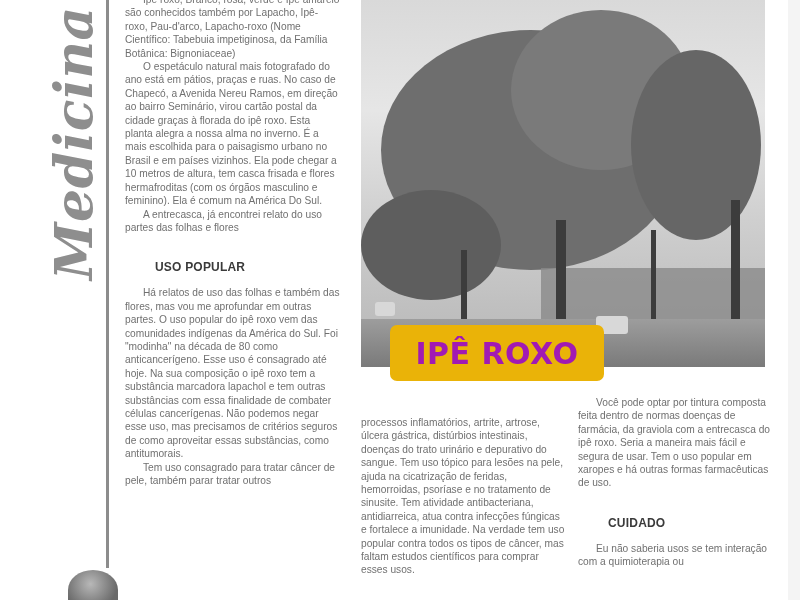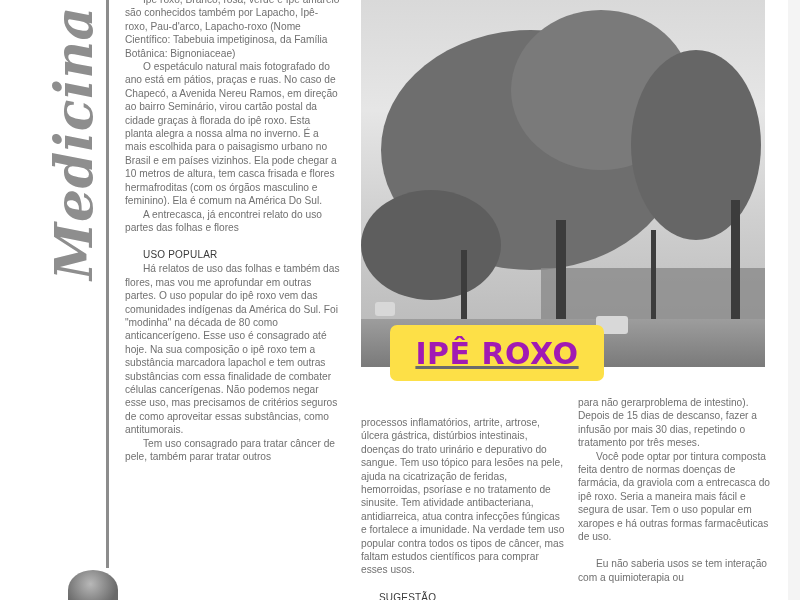--- a/index.html
+++ b/index.html
@@ -19,44 +19,44 @@
       font-style: italic; font-weight: bold;
       font-size: 52px; color: #8e8e8e; white-space: nowrap;
       letter-spacing: 0.5px; line-height: 1;
     }
     .vline { position: absolute; left: 106px; top: 0; width: 3px; height: 568px; background: #8c8c8c; }
 
     .col { position: absolute; font-size: 10.2px; line-height: 13.4px; color: #707070; }
     .col p { margin: 0; }
     .col p.indent { text-indent: 18px; }
     .col h3 {
-      margin: 0; font-size: 10px; line-height: 14px; color: #3a3a3a;
-      font-weight: normal; text-indent: 18px; letter-spacing: 0.2px;
+      margin: 12px; font-size: 12px; line-height: 14px; color: #3a3a3a;
+      font-weight: bold; text-indent: 18px; letter-spacing: 0.2px;
     }
     .col1 { left: 125px; top: -7px; width: 215px; }
     .col2 { left: 361px; top: 416px; width: 205px; }
     .col3 { left: 578px; top: 396px; width: 200px; }
     .gap { height: 14px; }
 
     
     .photo {
       position: absolute; left: 361px; top: 0; width: 404px; height: 367px;
       background: linear-gradient(#d9d9d9 0%, #e6e6e6 30%, #cfcfcf 60%, #b5b5b5 100%);
       overflow: hidden;
     }
     .photo .canopy { position: absolute; border-radius: 50%; background: #6e6e6e; }
     .photo .trunk { position: absolute; background: #3c3c3c; }
     .photo .road { position: absolute; left: 0; bottom: 0; width: 100%; height: 48px; background: linear-gradient(#9d9d9d, #7a7a7a); }
     .photo .fence { position: absolute; left: 180px; top: 268px; width: 224px; height: 70px; background: #8a8a8a; opacity: 0.8; }
     .photo .car { position: absolute; background: #d8d8d8; border-radius: 3px; }
 
     .title-badge {
       position: absolute; left: 390px; top: 325px; width: 214px; height: 56px;
-      background: #fde047; border-radius: 7px;
-      display: flex; align-items: center; justify-content: center; text-decoration: underline;
+      background: #eab308; border-radius: 7px;
+      display: flex; align-items: center; justify-content: center;
     }
     .title-badge span {
       font-family: "DejaVu Sans", "Liberation Sans", sans-serif;
       font-weight: bold; font-size: 30px; color: #a11ab3; letter-spacing: 0.5px;
     }
 
     .author-photo {
       position: absolute; left: 68px; top: 570px; width: 50px; height: 40px;
       border-radius: 50% 50% 10% 10%;
       background: radial-gradient(circle at 45% 35%, #b8b8b8, #6a6a6a 70%);
@@ -100,19 +100,19 @@
 </div>
 
 <div class="col col2">
   <p>processos inflamatórios, artrite, artrose, úlcera gástrica, distúrbios intestinais, doenças do trato urinário e depurativo do sangue. Tem uso tópico para lesões na pele, ajuda na cicatrização de feridas, hemorroidas, psoríase e no tratamento de sinusite. Tem atividade antibacteriana, antidiarreica, atua contra infecções fúngicas e fortalece a imunidade. Na verdade tem uso popular contra todos os tipos de câncer, mas faltam estudos científicos para comprar esses usos.</p>
   <div class="gap"></div>
   <h3>SUGESTÃO</h3>
   <p class="indent">É um poderoso tratamento contra</p>
 </div>
 
 <div class="col col3">
-  <p>para não gerarproblema de intestino). Depois de 15 dias de descanso, fazer a infusão por mais 30 dias, repetindo o tratamento por três meses.</p>
   <p class="indent">Você pode optar por tintura composta feita dentro de normas doenças de farmácia, da graviola com a entrecasca do ipê roxo. Seria a maneira mais fácil e segura de usar. Tem o uso popular em xaropes e há outras formas farmacêuticas de uso.</p>
   <div class="gap"></div>
+  <h3>CUIDADO</h3>
   <p class="indent">Eu não saberia usos se tem interação com a quimioterapia ou</p>
 </div>
 
 <div class="author-photo"></div>
 
 </body></html>

